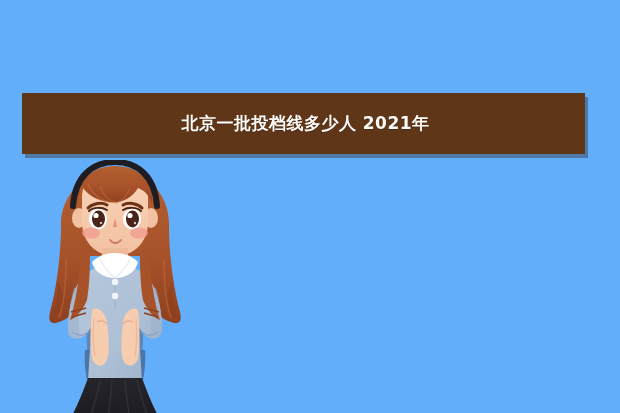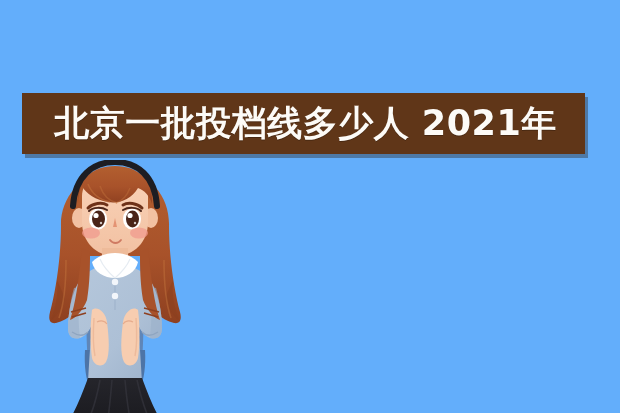--- a/index.html
+++ b/index.html
@@ -35,21 +35,21 @@
     position: absolute;
     left: 0;
     top: 0;
     width: 100%;
     height: 100%;
     display: flex;
     align-items: center;
     justify-content: center;
     color: #fdfbf7;
     font-family: "DejaVu Sans", "Liberation Sans", sans-serif;
-    font-size: 35px;
+    font-size: 17px;
     font-weight: bold;
     letter-spacing: 0.5px;
     white-space: nowrap;
     text-shadow: 0 1px 0 rgba(0,0,0,0.25);
     padding-left: 4px;
     box-sizing: border-box;
   }
 
   
   #illustration {

